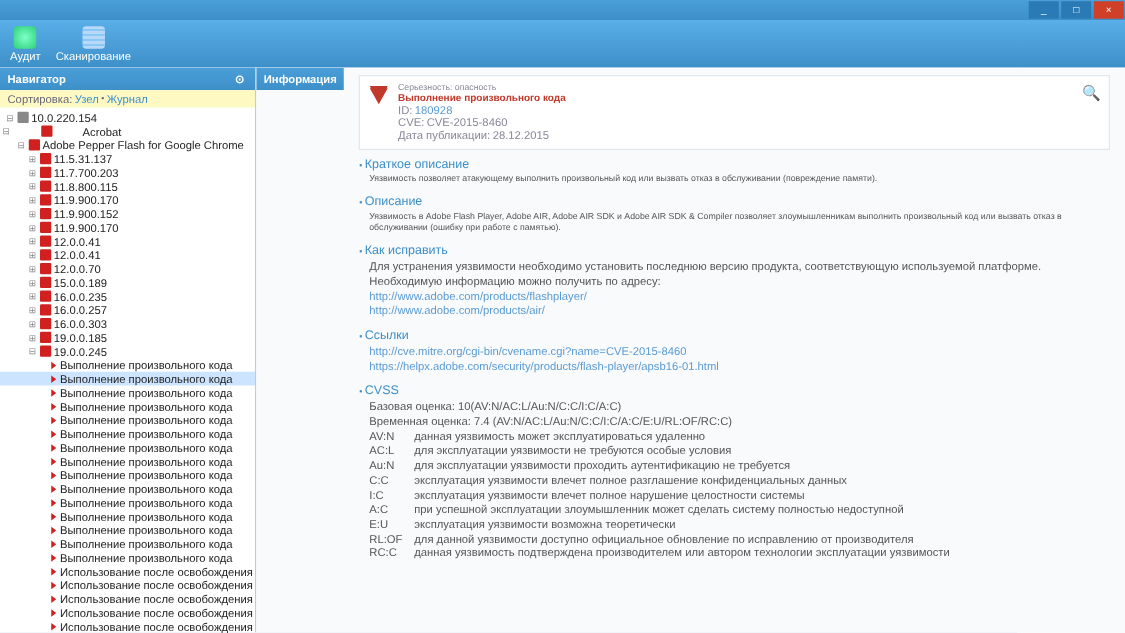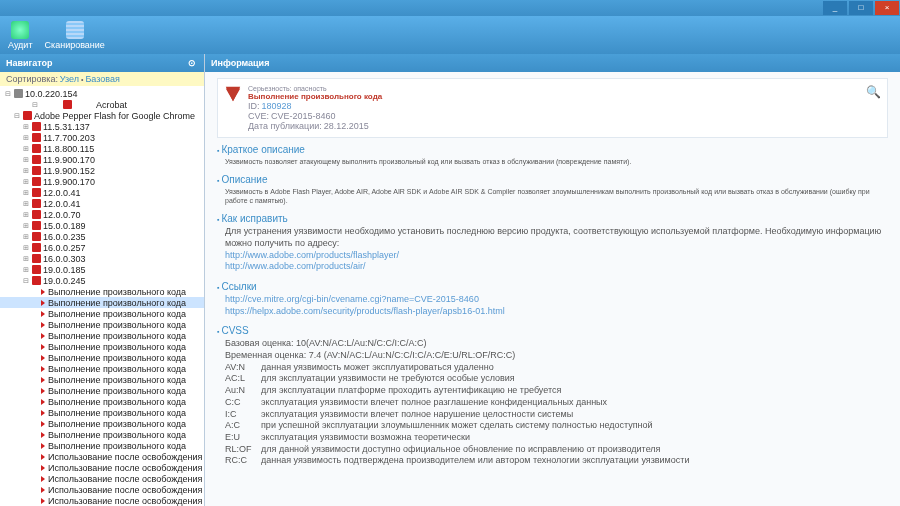--- a/index.html
+++ b/index.html
@@ -21,21 +21,21 @@
 .tree{flex:1;overflow:auto;font-size:8px;padding:2px 0}
 .tn{display:flex;align-items:center;height:11px;padding-left:4px;white-space:nowrap;cursor:pointer}
 .tn.sel{background:#cce4ff}
 .tg{width:8px;display:inline-block;text-align:center;color:#888;font-size:7px}
 .ic{width:9px;height:9px;display:inline-block;margin:0 2px}
 .ic-host{background:#888;border-radius:1px}
 .ic-acr{background:#d02020;border-radius:1px}
 .ic-fld{background:#d02020;border-radius:1px}
 .ic-arr{width:0;height:0;border-left:4px solid #d02020;border-top:3px solid transparent;border-bottom:3px solid transparent;margin:0 3px 0 2px}
 .lbl{color:#222}
-.content{flex:1;background:#f8fafc;display:flex;flex-direction:column;overflow:hidden}
+.content{flex:1;background:#f8fafc;display:flex;flex-direction:row;overflow:hidden}
 .info-body{flex:1;overflow:auto;padding:6px 12px}
 .vuln-hdr{display:flex;align-items:flex-start;gap:6px;position:relative;background:#fff;border:1px solid #e0e8f0;padding:6px;margin-bottom:6px}
 .vuln-icon{width:18px;height:18px}
 .vuln-icon svg{width:100%;height:100%}
 .vuln-meta{font-size:7px;color:#889}
 .vuln-title{color:#c0392b;font-size:8px;font-weight:bold}
 .vuln-id{color:#5a9bd4}
 .zoom{position:absolute;right:6px;top:6px;font-size:12px;color:#5a9bd4;cursor:pointer}
 .sect{margin:4px 0 8px}
 .sect-h{color:#3d8fc8;font-size:10px;font-weight:normal;margin-bottom:2px}
@@ -66,29 +66,29 @@
   </div>
   <div class="main">
     <div class="sidebar">
       <div class="side-hdr">
         <span>Навигатор</span>
         <span class="pin">⊙</span>
       </div>
       <div class="side-sub">
         <span>Сортировка:</span>&nbsp;
         <span style="color:#3d8fc8">Узел</span>&nbsp;•&nbsp;
-        <span style="color:#3d8fc8">Базовая</span>
+        <span style="color:#3d8fc8">Журнал</span>
       </div>
       <div class="tree" id="tree">
           <div class="tn" style="padding-left: 4px;">
             <span class="tg">⊟</span>
             <span class="ic ic-host"></span>
             <span class="lbl">10.0.220.154</span>
           </div>
-          <div class="tn" style="padding-left: 31px; gap: 22px;">
+          <div class="tn" style="padding-left: 1px; gap: 22px;">
             <span class="tg">⊟</span>
             <span class="ic ic-acr"></span>
             <span class="lbl">Acrobat</span>
           </div>
           <div class="tn" style="padding-left: 13px;">
             <span class="tg">⊟</span>
             <span class="ic ic-acr"></span>
             <span class="lbl">Adobe Pepper Flash for Google Chrome</span>
           </div>
           <div class="tn" style="padding-left: 22px;">
@@ -314,21 +314,21 @@
               <div class="cvss-row">
                 <span class="cvss-k">AV:N</span>
                 <span>данная уязвимость может эксплуатироваться удаленно</span>
               </div>
               <div class="cvss-row">
                 <span class="cvss-k">AC:L</span>
                 <span>для эксплуатации уязвимости не требуются особые условия</span>
               </div>
               <div class="cvss-row">
                 <span class="cvss-k">Au:N</span>
-                <span>для эксплуатации платформе проходить аутентификацию не требуется</span>
+                <span>для эксплуатации уязвимости проходить аутентификацию не требуется</span>
               </div>
               <div class="cvss-row">
                 <span class="cvss-k">C:C</span>
                 <span>эксплуатация уязвимости влечет полное разглашение конфиденциальных данных</span>
               </div>
               <div class="cvss-row">
                 <span class="cvss-k">I:C</span>
                 <span>эксплуатация уязвимости влечет полное нарушение целостности системы</span>
               </div>
               <div class="cvss-row">

